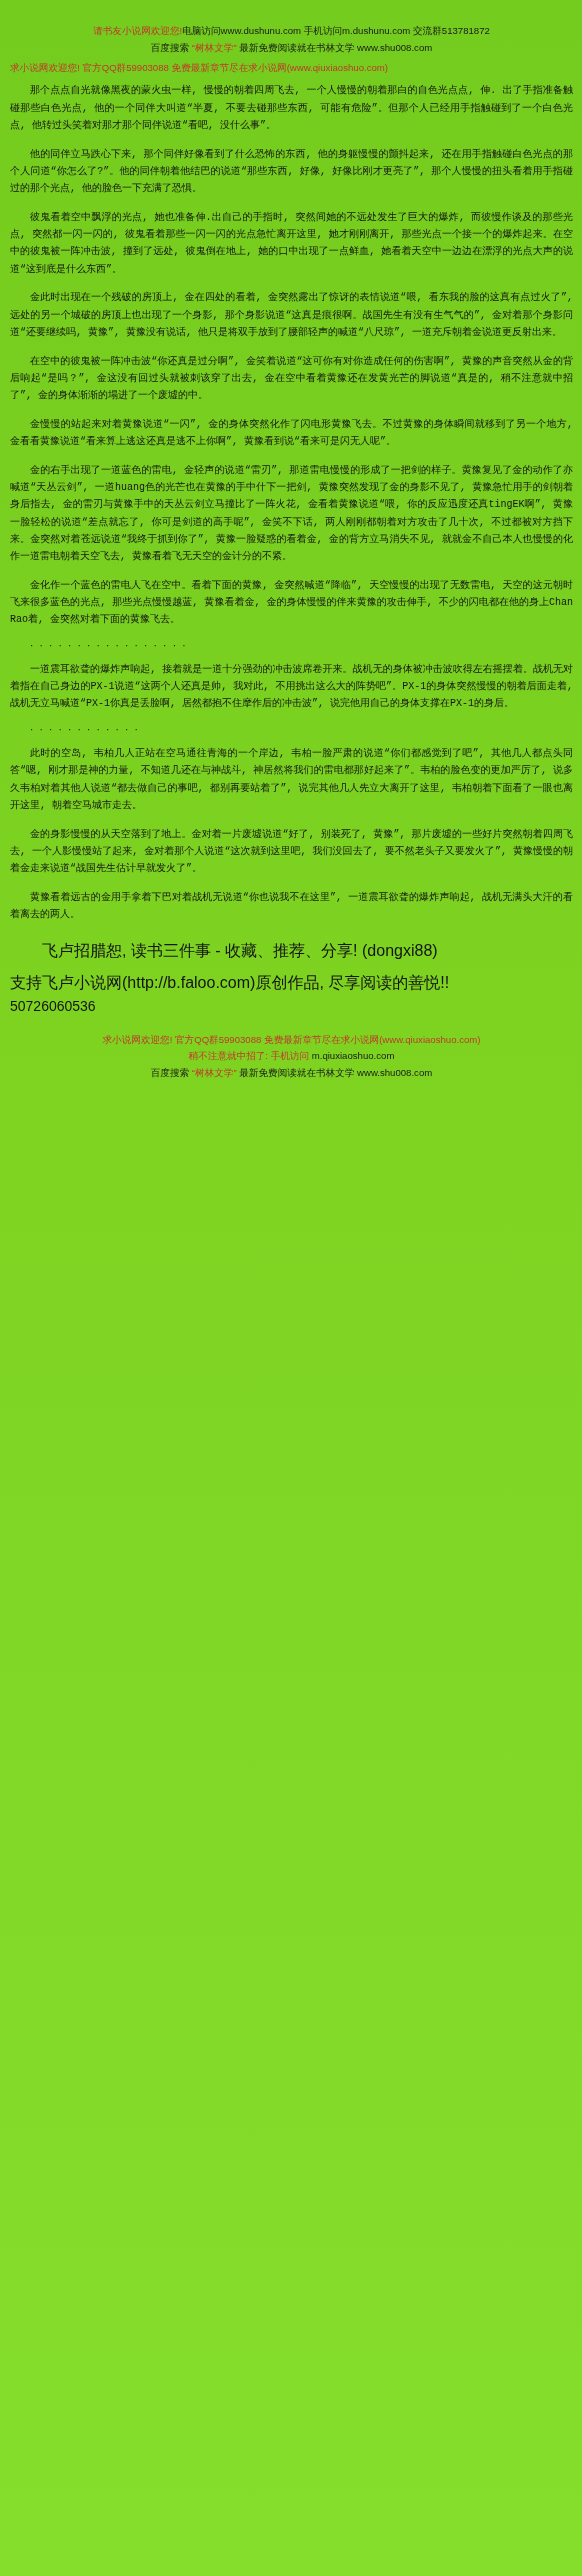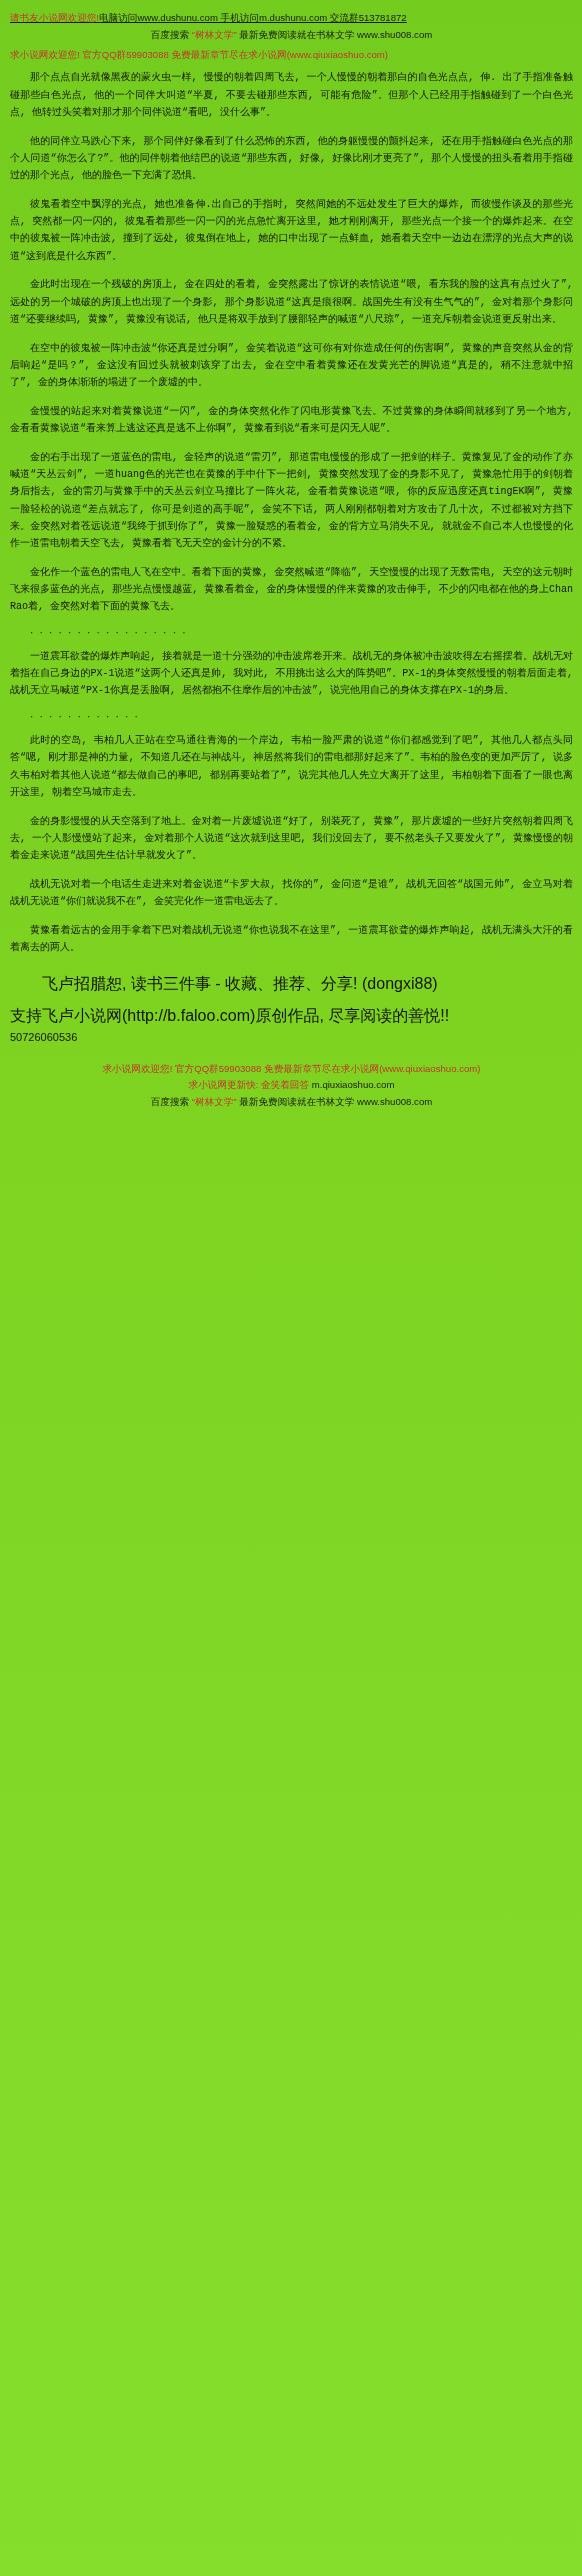--- a/index.html
+++ b/index.html
@@ -12,25 +12,25 @@
   body {
     font-family: "Liberation Sans", sans-serif;
     font-size: 10px;
     color: #111111;
     width: 583px;
     min-height: 2576px;
     box-sizing: border-box;
     padding: 5px 10px 8.3px 10px;
   }
   .top-line {
+    text-align: center;
     font-size: 9.6px;
     color: #1a1a1a;
     line-height: 1.5;
-    margin: 6px 0 0 0;
-    text-decoration: underline;
+    margin: 19px 0 0 0;
   }
   .top-line .red { color: #c0392b; }
   .center-red {
     text-align: center;
     font-size: 9.6px;
     color: #c0392b;
     line-height: 1.6;
     margin: 1.7px 0 5px 0;
   }
   .center-red .dark { color: #1a1a1a; }
@@ -66,21 +66,21 @@
     margin: 13.3px 0 3.3px 0;
     text-indent: 2em;
   }
   .support {
     font-size: 16px;
     line-height: 1.7;
     color: #141414;
     margin: 5px 0 1.7px 0;
   }
   .code {
-    font-size: 11px;
+    font-size: 14px;
     color: #141414;
     margin: 0 0 11.7px 0;
   }
   .footer-block {
     margin-top: 18.3px;
   }
   .footer-line {
     text-align: center;
     font-size: 9.6px;
     line-height: 1.7;
@@ -117,35 +117,34 @@
   <p class="para">金化作一个蓝色的雷电人飞在空中。看着下面的黄豫, 金突然喊道“降临”, 天空慢慢的出现了无数雷电, 天空的这元朝时飞来很多蓝色的光点, 那些光点慢慢越蓝, 黄豫看着金, 金的身体慢慢的伴来黄豫的攻击伸手, 不少的闪电都在他的身上ChanRao着, 金突然对着下面的黄豫飞去。</p>
 
   <div class="dots-left">· ·  · ·  · · · · · · · · · ·  ·  · ·</div>
 
   <p class="para">一道震耳欲聋的爆炸声响起, 接着就是一道十分强劲的冲击波席卷开来。战机无的身体被冲击波吹得左右摇摆着。战机无对着指在自己身边的PX-1说道“这两个人还真是帅, 我对此, 不用挑出这么大的阵势吧”。PX-1的身体突然慢慢的朝着后面走着, 战机无立马喊道“PX-1你真是丢脸啊, 居然都抱不住摩作后的冲击波”, 说完他用自己的身体支撑在PX-1的身后。</p>
 
   <div class="dots-left">· · · · · · · · ·  ·  · ·</div>
 
   <p class="para">此时的空岛, 韦柏几人正站在空马通往青海的一个岸边, 韦柏一脸严肃的说道“你们都感觉到了吧”, 其他几人都点头同答“嗯, 刚才那是神的力量, 不知道几还在与神战斗, 神居然将我们的雷电都那好起来了”。韦柏的脸色变的更加严厉了, 说多久韦柏对着其他人说道“都去做自己的事吧, 都别再要站着了”, 说完其他几人先立大离开了这里, 韦柏朝着下面看了一眼也离开这里, 朝着空马城市走去。</p>
   <p class="para">金的身影慢慢的从天空落到了地上。金对着一片废墟说道“好了, 别装死了, 黄豫”, 那片废墟的一些好片突然朝着四周飞去, 一个人影慢慢站了起来, 金对着那个人说道“这次就到这里吧, 我们没回去了, 要不然老头子又要发火了”, 黄豫慢慢的朝着金走来说道“战国先生估计早就发火了”。</p>
-  <p class="para">战机无说对着一个电话生走进来对着金说道“卡罗大叔, 找你的”, 金问道“是谁”, 战机无回答“战国元帅”, 金立马对着战机无说道“你们就说我不在”, 金笑完化作一道雷电远去了。</p>
   <p class="para">黄豫看着远古的金用手拿着下巴对着战机无说道“你也说我不在这里”, 一道震耳欲聋的爆炸声响起, 战机无满头大汗的看着离去的两人。</p>
 </div>
 
 <div class="promo">飞卢招腊恕, 读书三件事 - 收藏、推荐、分享! (dongxi88)</div>
 
 <div class="support">
   <span>支持飞卢小说网(http://b.faloo.com)原创作品, 尽享阅读的善悦!!</span>
 </div>
 <div class="code">50726060536</div>
 
 <div class="footer-block">
   <div class="footer-line">求小说网欢迎您! 官方QQ群59903088 免费最新章节尽在求小说网(www.qiuxiaoshuo.com)</div>
   <div class="footer-line">
-    <span>求小说网更新快: 金笑着回答</span>
+    <span>稍不注意就中招了: 手机访问</span>
     <span class="dark">m.qiuxiaoshuo.com</span>
   </div>
   <div class="footer-line">
     <span class="dark">百度搜索</span>
     <span>“树林文学”</span>
     <span class="dark">最新免费阅读就在书林文学</span>
     <span class="dark">www.shu008.com</span>
   </div>
 </div>
 

